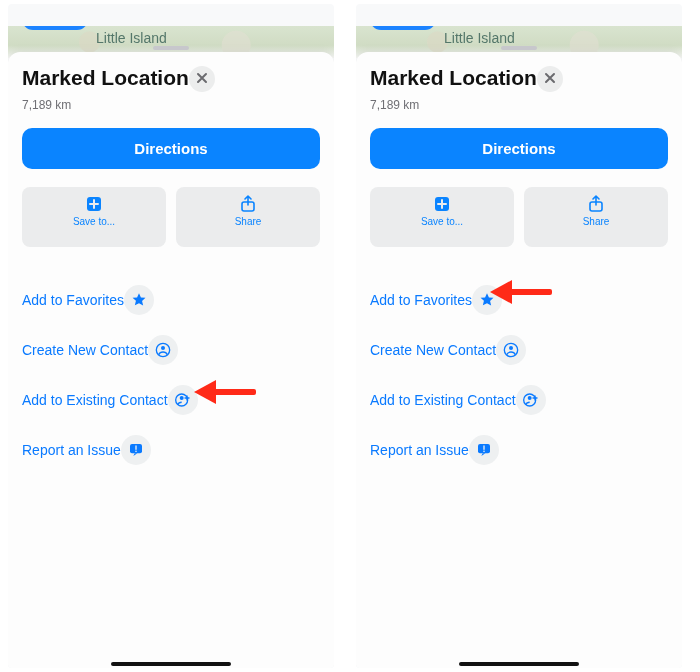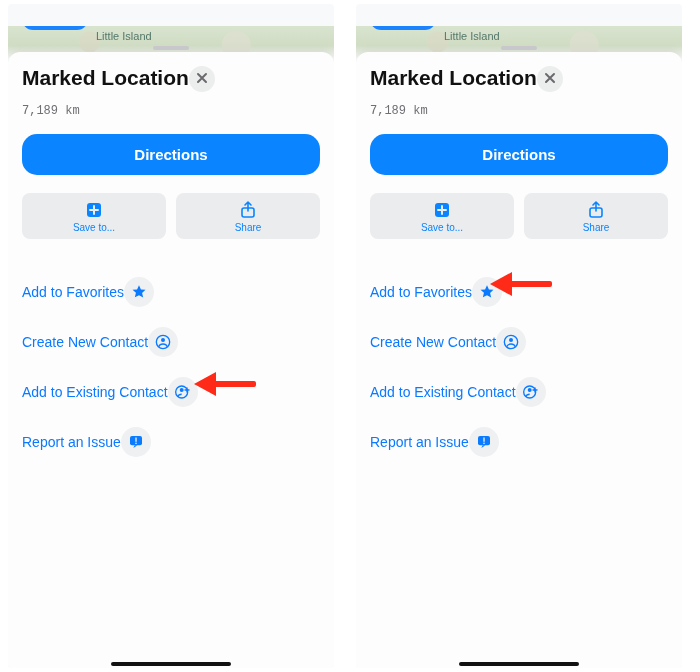--- a/index.html
+++ b/index.html
@@ -33,21 +33,21 @@
   .map-strip::before {
     content: "";
     position: absolute; inset: 0;
     background:
       radial-gradient(circle at 70% 60%, #e2e0d2 14px, transparent 15px),
       radial-gradient(circle at 25% 50%, #dcd9c5 10px, transparent 11px);
     opacity: .6;
   }
   .map-label {
     position: absolute;
-    font-size: 11px;
+    font-size: 14px;
     color: #54776a;
     top: 4px;
   }
   .pill-time {
     position: absolute;
     top: -18px;
     left: 14px;
     background: #1c83ff;
     color: #fff;
     font-weight: 600;
@@ -65,47 +65,47 @@
     background: #fdfdfd;
     border-top-left-radius: 12px;
     border-top-right-radius: 12px;
     margin-top: -6px;
     padding: 14px 14px 0;
     height: calc(100% - 44px);
     box-shadow: 0 -2px 8px rgba(0,0,0,0.05);
   }
   .title-row { display:flex; align-items:flex-start; }
   .title-text { font-size: 21px; font-weight: 700; color:#111; }
-  .subtitle { font-size: 12px; color:#6f6f74; margin-top: 14px; font-family: Liberation Mono, monospace; }
+  .subtitle { font-size: 12px; color:#6f6f74; margin-top: 8px; }
   .close-btn {
     width: 26px; height:26px; border-radius:50%; background:#eceded;
     display:flex; align-items:center; justify-content:center; color:#6a6a6e;
     font-size: 14px; cursor:pointer;
   }
   .directions-btn {
     margin-top: 16px;
     width: 100%;
     background: #0a84ff;
     color: #fff;
     font-size: 15px;
     font-weight: 600;
     text-align: center;
     padding: 12px 0;
-    border-radius: 15px;
+    border-radius: 10px;
     cursor:pointer;
   }
   .two-btns {
     margin-top: 18px;
     display:flex; gap:10px;
   }
   .sec-btn {
     flex:1;
     background:#ebeced;
     border-radius: 8px;
-    padding: 8px 0 6px;
+    padding: 8px 0 20px;
     display:flex; flex-direction:column; align-items:center; gap:3px;
     cursor:pointer;
   }
   .sec-btn .ic { width:18px; height:18px; display:flex; align-items:center; justify-content:center; color:#0a84ff; }
   .sec-btn .lbl { font-size:10px; color:#0a84ff; font-weight:500; }
   .action-list { margin-top: 28px; }
   .action-item {
     display:flex; align-items:center; justify-content:flex-start;
     padding: 10px 0;
     cursor:pointer;

